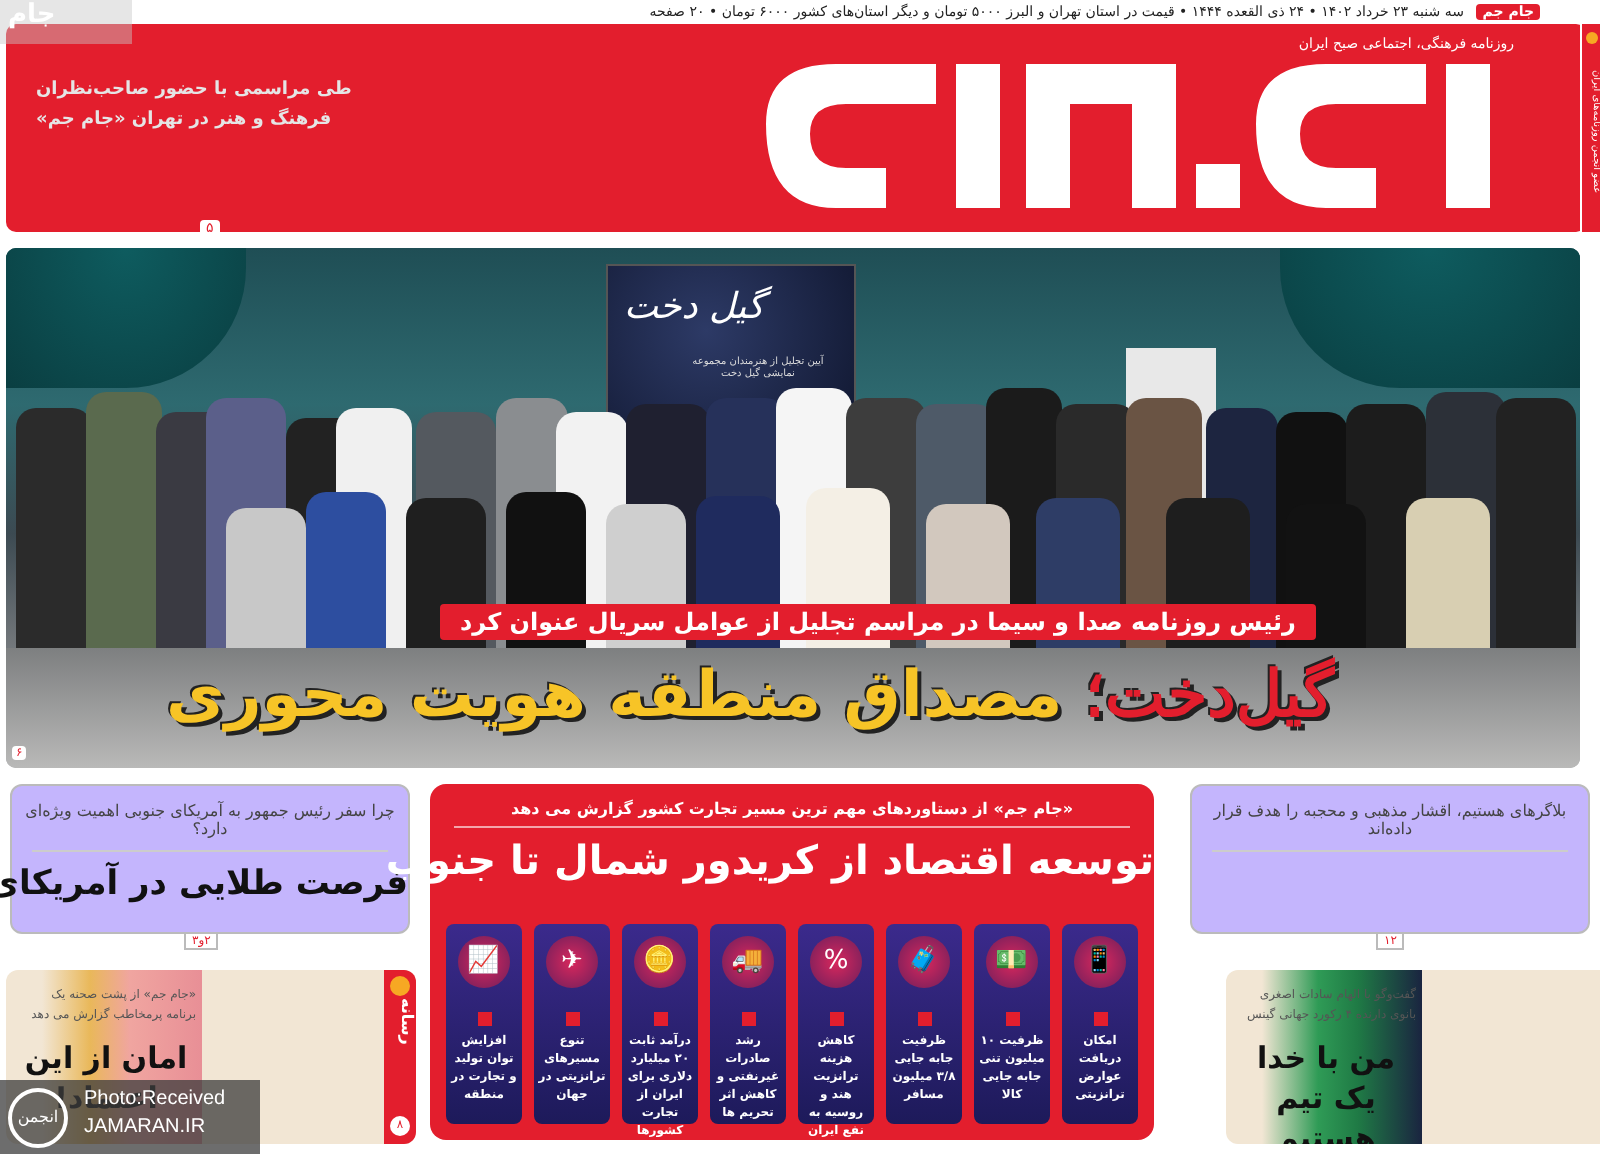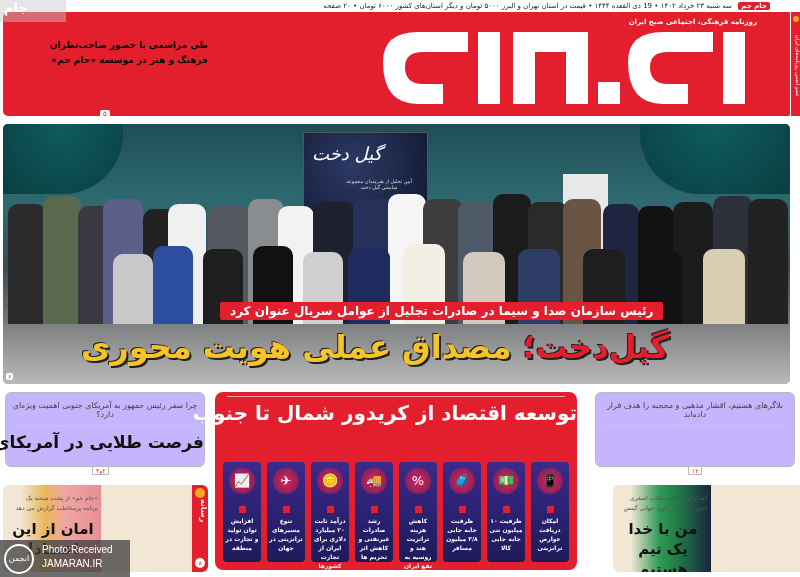--- a/index.html
+++ b/index.html
@@ -4,47 +4,47 @@
 <style>
   * { box-sizing: border-box; margin: 0; padding: 0; }
   html, body { width: 800px; height: 577px; overflow: hidden; background: #ffffff; }
   body { font-family: "DejaVu Sans", sans-serif; position: relative; direction: rtl; }
 
   .dateline { position: absolute; top: 0; left: 120px; right: 30px; height: 12px; font-size: 7px; color: #222; text-align: right; white-space: nowrap; overflow: hidden; line-height: 12px; }
   .dateline .tag { background: #e31e2d; color: #fff; padding: 0 3px; margin-left: 4px; font-weight: bold; border-radius: 2px; }
 
   .masthead { position: absolute; top: 12px; left: 3px; width: 790px; height: 104px; background: #e31e2d; border-radius: 5px; overflow: hidden; }
   .masthead .logo { position: absolute; left: 370px; top: 10px; width: 400px; height: 85px; }
-  .masthead .subtitle { position: absolute; right: 36px; top: 6px; font-size: 7px; font-weight: bold; color: #fff; }
+  .masthead .subtitle { position: absolute; right: 36px; top: 6px; font-size: 7px; font-weight: normal; color: #fff; }
   .side-strip { position: absolute; right: 0; top: 12px; width: 10px; height: 104px; background: #e31e2d; border-left: 1px solid #fff; }
   .side-strip .dot { position: absolute; top: 4px; left: 2px; width: 6px; height: 6px; border-radius: 50%; background: #f7a823; }
   .side-strip .vtext { position: absolute; top: 14px; left: 0; width: 10px; height: 80px; writing-mode: vertical-rl; font-size: 5px; color: #fff; text-align: center; }
 
-  .teaser { position: absolute; left: 15px; top: 26px; width: 190px; color: #000000; text-align: right; }
+  .teaser { position: absolute; left: 15px; top: 26px; width: 190px; color: #e5e5e5; text-align: left; }
   .teaser .kicker { font-size: 9px; font-weight: bold; line-height: 15px; }
   .teaser .head { font-size: 15px; font-weight: bold; margin-top: 10px; }
   .teaser-page { position: absolute; left: 100px; top: 110px; background: #fff; color: #e31e2d; font-size: 7px; padding: 0 3px; border-radius: 2px; }
 
   .corner-logo { position: absolute; left: 0; top: 0; width: 66px; height: 22px; background: rgba(200,200,200,0.45); color: #fff; font-weight: bold; font-size: 13px; padding-left: 4px; direction: ltr; }
 
   .photo { position: absolute; left: 3px; top: 124px; width: 787px; height: 260px; border-radius: 5px; overflow: hidden; background: linear-gradient(180deg, #1f4e55 0%, #2e6a70 30%, #3c4a52 55%, #6f7478 75%, #a8aaab 100%); }
   .curtain { position: absolute; top: 0; height: 70px; background: radial-gradient(ellipse at top, #0e5c5f, #0a3e41); }
   .curtain.l { left: 0; width: 120px; border-bottom-right-radius: 60px; }
   .curtain.r { right: 0; width: 150px; border-bottom-left-radius: 60px; }
   .stage-banner { position: absolute; left: 300px; top: 8px; width: 125px; height: 110px; background: radial-gradient(circle at 40% 30%, #2d3a66, #0c1228); border: 1px solid #555; }
   .stage-banner .title { position: absolute; left: 8px; top: 10px; color: #fff; font-size: 18px; font-style: italic; }
   .stage-banner .sub { position: absolute; left: 40px; top: 45px; color: #ddd; font-size: 5px; width: 70px; text-align: center; }
   .ac-unit { position: absolute; left: 560px; top: 50px; width: 45px; height: 80px; background: #e8e8e8; }
   .crowd { position: absolute; left: 0; right: 0; top: 50px; height: 150px; }
   .person { position: absolute; bottom: 0; border-radius: 10px 10px 0 0; }
   .floor { position: absolute; left: 0; right: 0; bottom: 0; height: 60px; background: linear-gradient(180deg, #7d7f80, #b9b9b8); }
 
   .photo-kicker { position: absolute; left: 220px; top: 302px; background: #e31e2d; color: #fff; font-size: 12px; font-weight: bold; padding: 2px 10px; border-radius: 2px; white-space: nowrap; }
   .photo-head { position: absolute; left: 60px; top: 328px; width: 630px; text-align: center; font-size: 32px; font-weight: bold; white-space: nowrap; color: #f7c427; text-shadow: 2px 2px 0 #222, -1px -1px 0 #222; }
-  .photo-head .red { color: #e31e2d; }
+  .photo-head .red { color: #e31e2d; font-family: Liberation Serif, serif; }
   .photo-page { position: absolute; left: 6px; top: 373px; background: #fff; color: #e31e2d; font-size: 6px; padding: 0 2px; border-radius: 2px; }
 
   .box { position: absolute; border: 1px solid #bbb; border-radius: 6px; background: #c4b5fd; }
   .box .k { font-size: 8px; color: #444; text-align: center; padding-top: 8px; }
   .box .line { height: 1px; background: #ccc; margin: 6px 10px; }
   .box .h { font-size: 17px; font-weight: bold; text-align: center; color: #111; white-space: nowrap; }
   .pg { position: absolute; font-size: 6px; color: #e31e2d; border: 1px solid #bbb; padding: 0 3px; background: #fff; }
 
   .center-box { position: absolute; left: 215px; top: 392px; width: 362px; height: 178px; background: #e31e2d; border-radius: 8px; }
   .center-box .k { color: #fff; font-size: 8px; font-weight: bold; text-align: center; margin-top: 8px; }
@@ -68,39 +68,39 @@
   .watermark { position: absolute; left: 0; top: 540px; width: 130px; height: 37px; background: rgba(60,60,60,0.75); color: #fff; direction: ltr; }
   .watermark .circ { position: absolute; left: 4px; top: 4px; width: 30px; height: 30px; border-radius: 50%; border: 2px solid #fff; font-size: 8px; text-align: center; line-height: 26px; }
   .watermark .l1 { position: absolute; left: 42px; top: 4px; font-size: 10px; font-family: "Liberation Sans", sans-serif; }
   .watermark .l2 { position: absolute; left: 42px; top: 18px; font-size: 10px; font-family: "Liberation Sans", sans-serif; }
 </style>
 </head>
 <body>
 
 <div class="dateline">
   <span class="tag">جام جم</span>
-  <span>سه شنبه ۲۳ خرداد ۱۴۰۲ • 19 ذی القعده ۱۴۴۴ • قیمت در استان تهران و البرز ۵۰۰۰ تومان و دیگر استان‌های کشور ۶۰۰۰ تومان • ۲۰ صفحه</span>
+  <span>سه شنبه ۲۳ خرداد ۱۴۰۲ • ۲۴ ذی القعده ۱۴۴۴ • قیمت در استان تهران و البرز ۵۰۰۰ تومان و دیگر استان‌های کشور ۶۰۰۰ تومان • ۲۰ صفحه</span>
 </div>
 
 <div class="masthead">
   <svg class="logo" viewBox="0 0 400 85" aria-label="جام جم">
     <g fill="#ffffff">
       <path d="M10 40 Q10 10 45 10 L95 10 L95 30 L50 30 Q32 30 32 45 Q32 62 50 62 L70 62 L70 82 L45 82 Q10 82 10 40Z"></path>
       <rect x="105" y="10" width="22" height="72"></rect>
       <path d="M140 10 L215 10 L215 82 L193 82 L193 30 L162 30 L162 82 L140 82Z"></path>
       <rect x="225" y="60" width="22" height="22"></rect>
       <path d="M255 40 Q255 10 290 10 L340 10 L340 30 L295 30 Q277 30 277 45 Q277 62 295 62 L315 62 L315 82 L290 82 Q255 82 255 40Z"></path>
       <rect x="350" y="10" width="22" height="72"></rect>
     </g>
   </svg>
   <div class="subtitle">روزنامه فرهنگی، اجتماعی صبح ایران</div>
 
   <div class="teaser">
     <div class="kicker">طی مراسمی با حضور صاحب‌نظران</div>
-    <div class="kicker">فرهنگ و هنر در موسسه «جام جم»</div>
+    <div class="kicker">فرهنگ و هنر در تهران «جام جم»</div>
   </div>
 </div>
 <div class="teaser-page">۵</div>
 
 <div class="side-strip">
   <div class="dot"></div>
   <div class="vtext">عضو انجمن روزنامه‌های ایران</div>
 </div>
 
 <div class="corner-logo">جام</div>
@@ -145,41 +145,42 @@
     <div class="person" style="left:345px;width:42px;height:76px;background:#1f2b5e"></div>
     <div class="person" style="left:400px;width:42px;height:80px;background:#f4efe5"></div>
     <div class="person" style="left:460px;width:42px;height:72px;background:#d2c8be"></div>
     <div class="person" style="left:515px;width:42px;height:75px;background:#2e3d66"></div>
     <div class="person" style="left:580px;width:42px;height:75px;background:#1e1e1e"></div>
     <div class="person" style="left:640px;width:40px;height:72px;background:#121212"></div>
     <div class="person" style="left:700px;width:42px;height:75px;background:#d8cfb2"></div>
   </div>
 </div>
 
-<div class="photo-kicker">رئیس سازمان صدا و سیما در صادرات تجلیل از عوامل سریال عنوان کرد</div>
+<div class="photo-kicker">رئیس روزنامه صدا و سیما در مراسم تجلیل از عوامل سریال عنوان کرد</div>
 <div class="photo-head">
   <span class="red">گیل‌دخت؛</span>
-  <span>مصداق عملی هویت محوری</span>
+  <span>مصداق منطقه هویت محوری</span>
 </div>
 <div class="photo-page">۶</div>
 
 <div class="box" style="left:5px;top:392px;width:200px;height:75px;">
   <div class="k">چرا سفر رئیس جمهور به آمریکای جنوبی اهمیت ویژه‌ای دارد؟</div>
   <div class="line"></div>
   <div class="h">فرصت طلایی در آمریکای لاتین</div>
 </div>
 <div class="pg" style="left:92px;top:466px;">۲و۳</div>
 
 <div class="box" style="left:595px;top:392px;width:200px;height:75px;">
   <div class="k">بلاگرهای هستیم، اقشار مذهبی و محجبه را هدف قرار داده‌اند</div>
   <div class="line"></div>
 </div>
 <div class="pg" style="left:688px;top:466px;">۱۲</div>
 
 <div class="center-box">
+  <div class="k">«جام جم» از دستاوردهای مهم ترین مسیر تجارت کشور گزارش می دهد</div>
   <div class="sep"></div>
   <div class="h">توسعه اقتصاد از کریدور شمال تا جنوب</div>
   <div class="cards">
     <div class="card">
       <div class="ic">📱</div>
       <div class="sq"></div>
       <div class="t">امکان دریافت عوارض ترانزیتی</div>
     </div>
     <div class="card">
       <div class="ic">💵</div>

